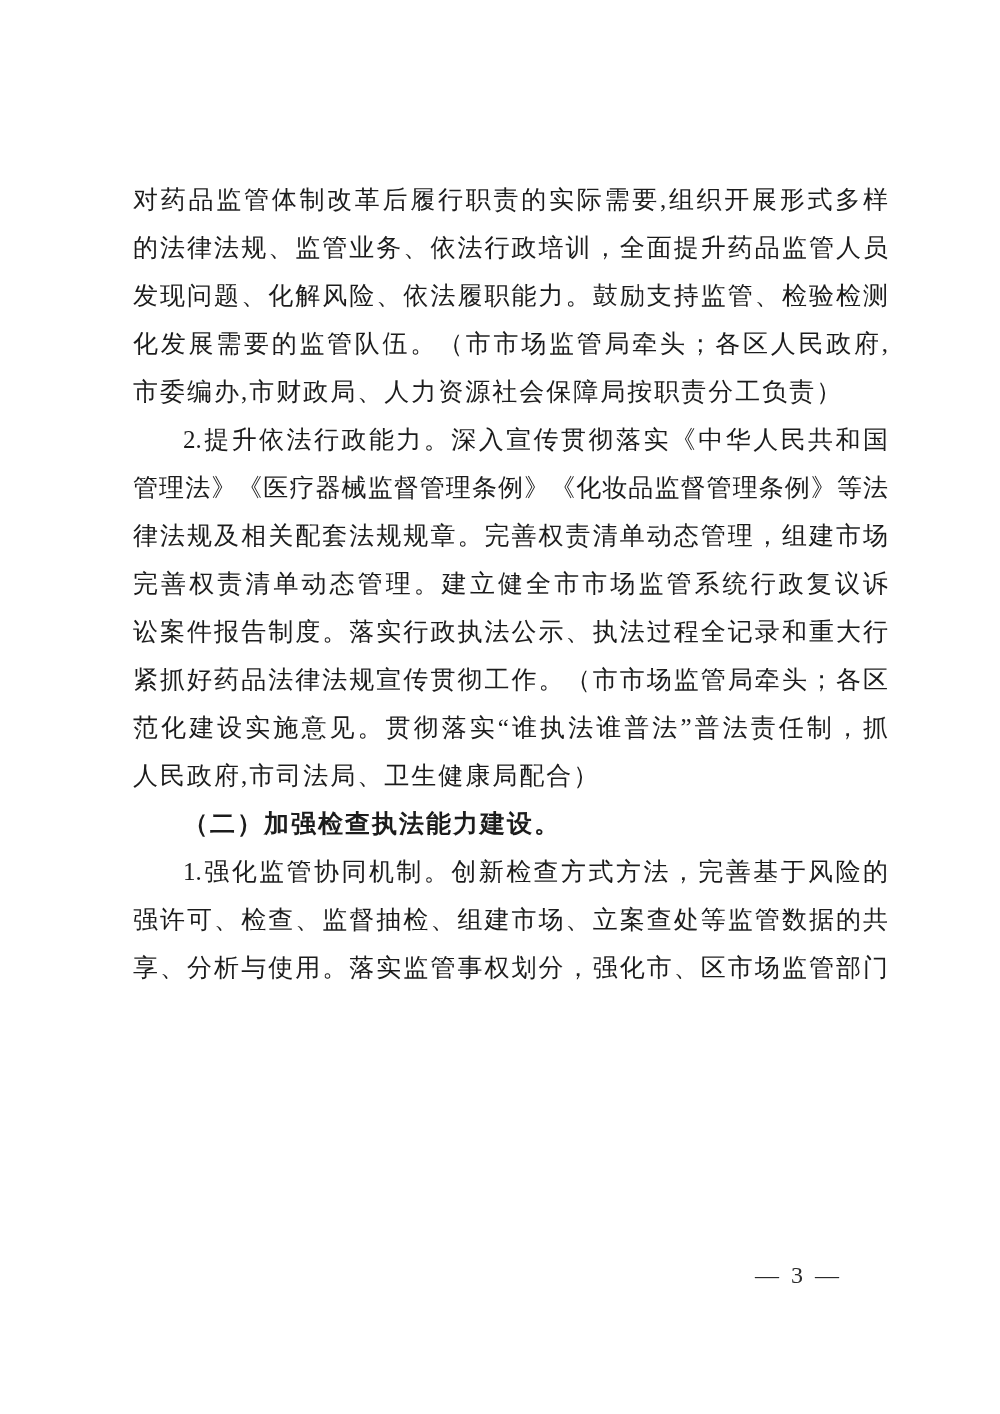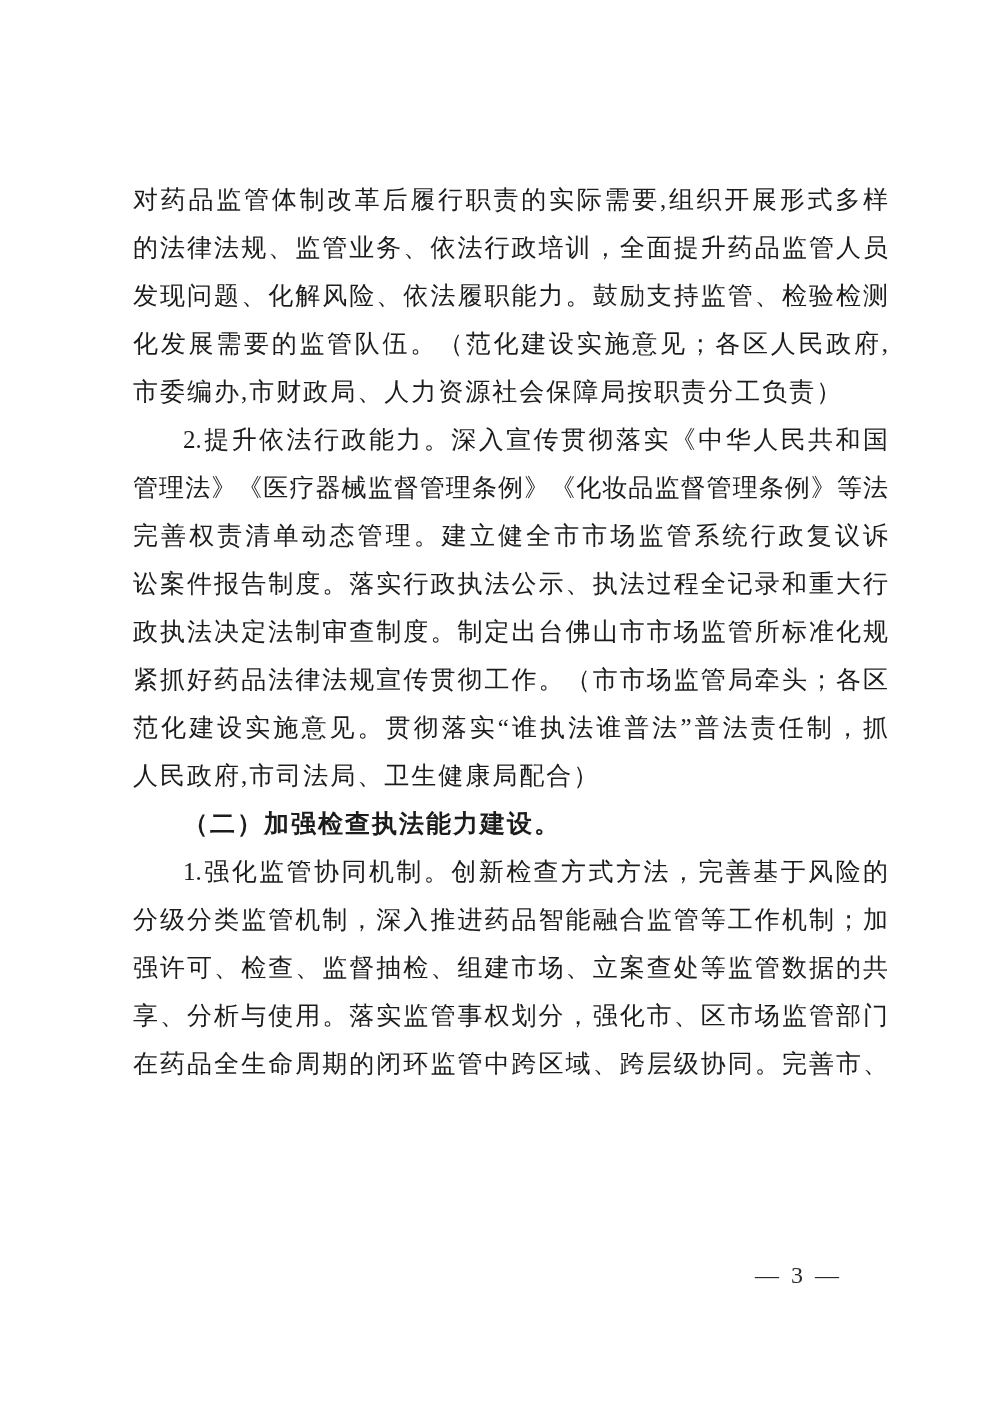--- a/index.html
+++ b/index.html
@@ -59,31 +59,29 @@
   }
 </style>
 </head>
 <body>
 
 <div class="page">
   <div class="text-block" id="text-block">
       <div class="line justify">对药品监管体制改革后履行职责的实际需要,组织开展形式多样</div>
       <div class="line justify">的法律法规、监管业务、依法行政培训，全面提升药品监管人员</div>
       <div class="line justify">发现问题、化解风险、依法履职能力。鼓励支持监管、检验检测</div>
-      <div class="line justify">化发展需要的监管队伍。（范化建设实施意见；各区人民政府,</div>
+      <div class="line justify">化发展需要的监管队伍。（市市场监管局牵头；各区人民政府,</div>
       <div class="line">市委编办,市财政局、人力资源社会保障局按职责分工负责）</div>
       <div class="line justify indent">2.提升依法行政能力。深入宣传贯彻落实《中华人民共和国</div>
       <div class="line justify">管理法》《医疗器械监督管理条例》《化妆品监督管理条例》等法</div>
+      <div class="line justify">律法规及相关配套法规规章。完善权责清单动态管理，组建市场</div>
       <div class="line justify">完善权责清单动态管理。建立健全市市场监管系统行政复议诉</div>
       <div class="line justify">讼案件报告制度。落实行政执法公示、执法过程全记录和重大行</div>
-      <div class="line justify">政执法决定法制审查制度。制定出台佛山市市场监管所标准化规</div>
       <div class="line justify">紧抓好药品法律法规宣传贯彻工作。（市市场监管局牵头；各区</div>
       <div class="line justify">范化建设实施意见。贯彻落实“谁执法谁普法”普法责任制，抓</div>
       <div class="line">人民政府,市司法局、卫生健康局配合）</div>
       <div class="line indent bold">（二）加强检查执法能力建设。</div>
       <div class="line justify indent">1.强化监管协同机制。创新检查方式方法，完善基于风险的</div>
-      <div class="line justify">分级分类监管机制，深入推进药品智能融合监管等工作机制；加</div>
       <div class="line justify">强许可、检查、监督抽检、组建市场、立案查处等监管数据的共</div>
       <div class="line justify">享、分析与使用。落实监管事权划分，强化市、区市场监管部门</div>
-      <div class="line justify">在药品全生命周期的闭环监管中跨区域、跨层级协同。完善市、</div>
     </div>
   <div class="page-number">— 3 —</div>
 </div>
 
 </body></html>

